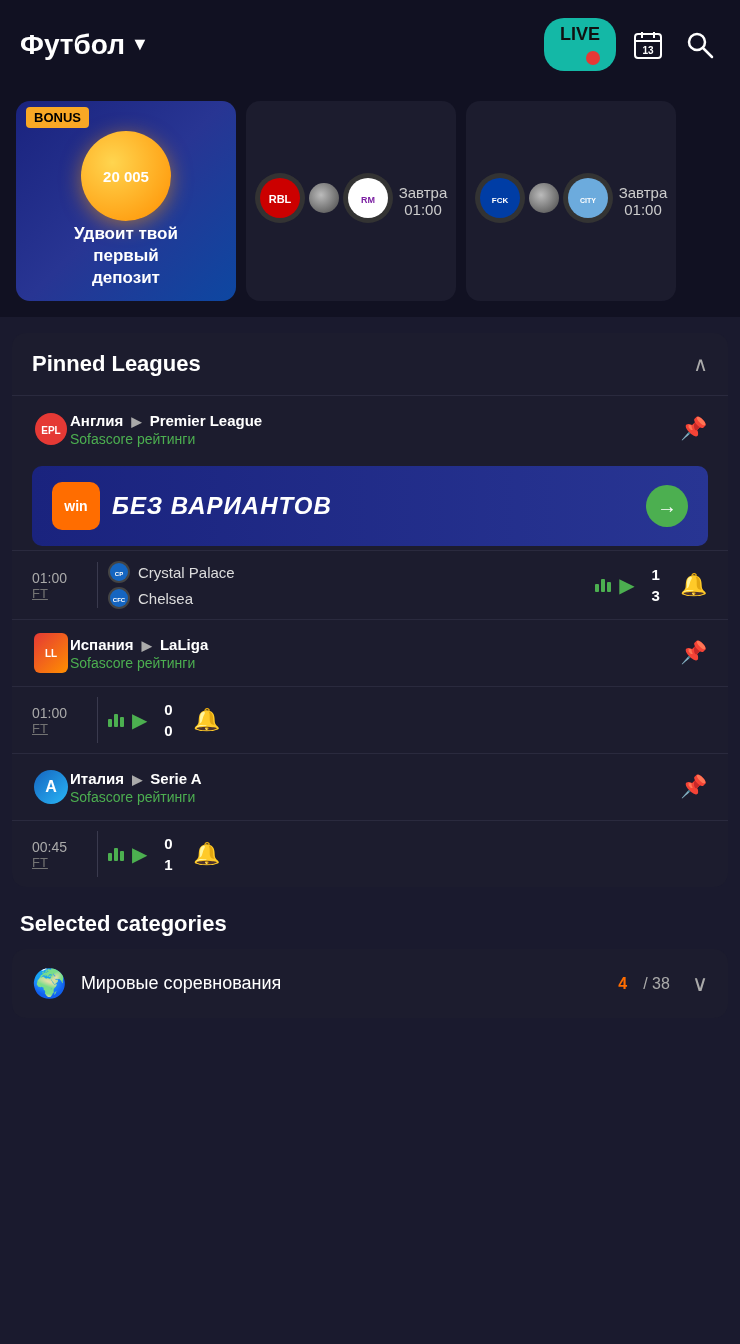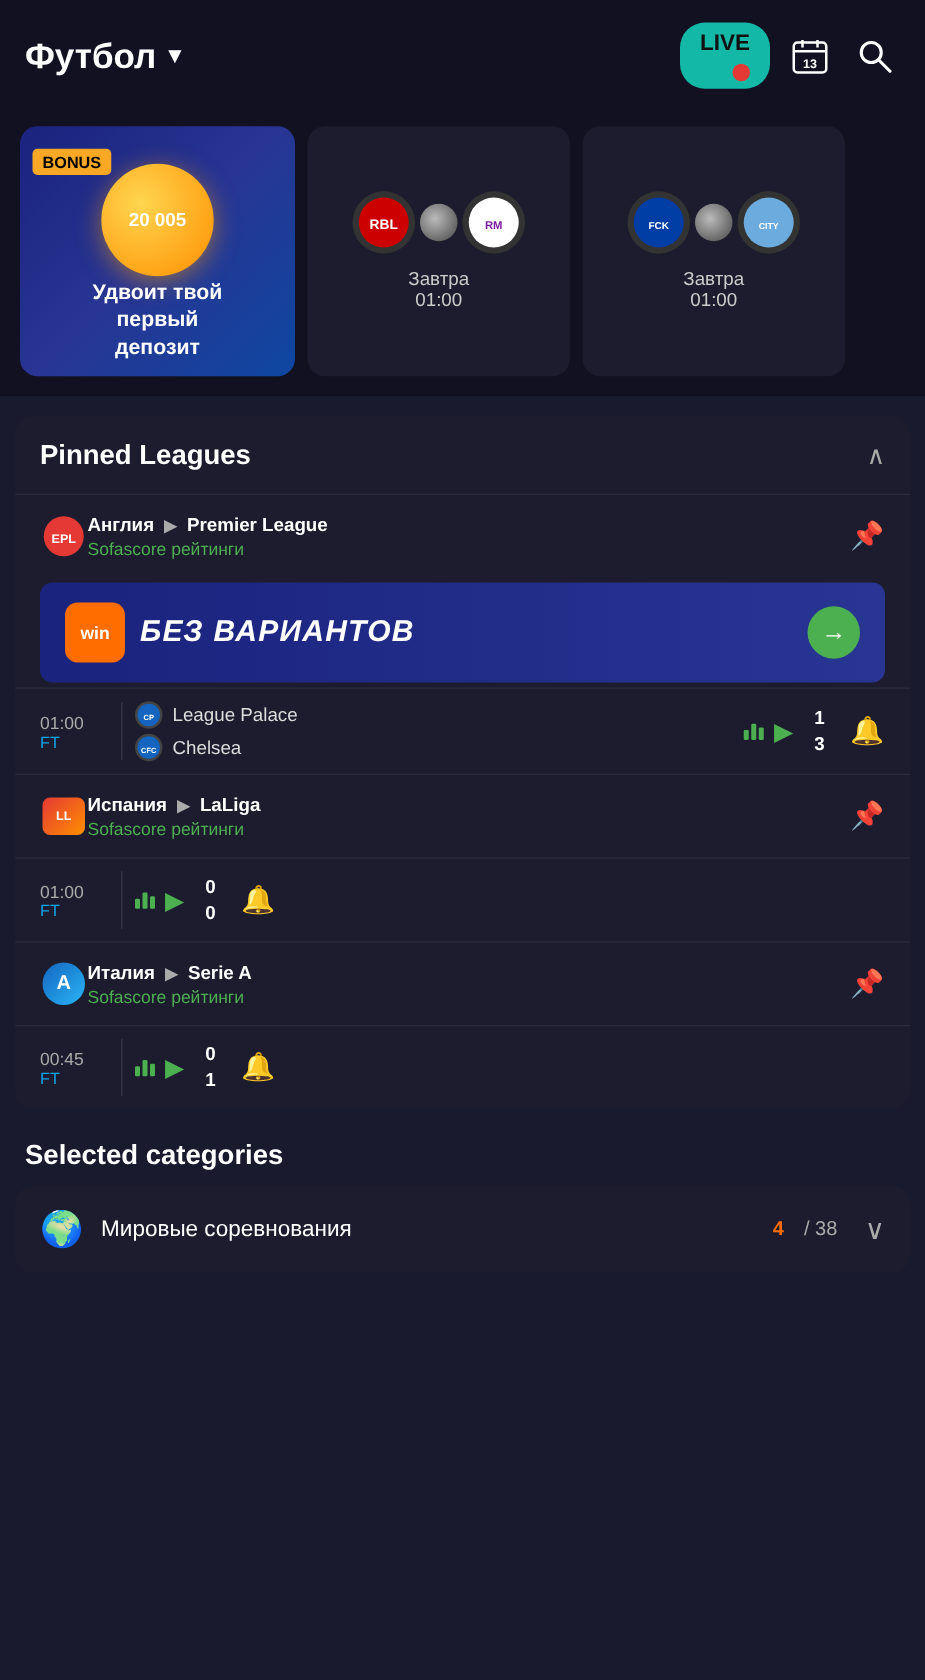--- a/index.html
+++ b/index.html
@@ -81,21 +81,21 @@
       background: linear-gradient(135deg, #1a237e 0%, #283593 50%, #0d47a1 100%);
       position: relative;
       display: flex;
       flex-direction: column;
       align-items: center;
       justify-content: flex-end;
       padding: 12px;
     }
     .bonus-label {
       position: absolute;
-      top: 18px;
+      top: 6px;
       left: 10px;
       background: #f9a825;
       color: #000;
       font-weight: 700;
       font-size: 13px;
       padding: 3px 8px;
       border-radius: 4px;
     }
     .bonus-coin {
       width: 90px;
@@ -120,21 +120,21 @@
       text-align: center;
       line-height: 1.3;
       position: relative;
       z-index: 1;
     }
     .banner-card-match {
       width: 210px;
       height: 200px;
       background: #1c1c2e;
       display: flex;
-      flex-direction: column;
+      flex-direction: row;
       align-items: center;
       justify-content: center;
       gap: 6px;
     }
     .match-logos {
       display: flex;
       align-items: center;
       gap: 4px;
       margin-bottom: 6px;
     }
@@ -288,21 +288,22 @@
       width: 55px;
       flex-shrink: 0;
     }
     .match-time-main {
       font-size: 14px;
       color: #aaa;
       font-weight: 500;
     }
     .match-status {
       font-size: 13px;
-      color: #0ea5e9;
+      color: #737373;
+      text-decoration: underline;
     }
     .divider-v {
       width: 1px;
       height: 46px;
       background: #3a3a4e;
       flex-shrink: 0;
     }
     .teams-col {
       flex: 1;
       display: flex;
@@ -573,21 +574,21 @@
       </div>
       <div class="divider-v"></div>
       <div class="teams-col">
         <div class="team-row">
           <div class="team-badge">
             <svg width="20" height="20" viewBox="0 0 20 20">
               <circle cx="10" cy="10" r="9" fill="#1565c0"></circle>
               <text x="10" y="14" text-anchor="middle" fill="white" font-size="6" font-weight="bold">CP</text>
             </svg>
           </div>
-          <span>League Palace</span>
+          <span>Crystal Palace</span>
         </div>
         <div class="team-row">
           <div class="team-badge">
             <svg width="20" height="20" viewBox="0 0 20 20">
               <circle cx="10" cy="10" r="9" fill="#1565c0"></circle>
               <text x="10" y="14" text-anchor="middle" fill="white" font-size="6" font-weight="bold">CFC</text>
             </svg>
           </div>
           <span>Chelsea</span>
         </div>
@@ -602,21 +603,21 @@
       </div>
       <div class="score-col">
         <span class="score-val">1</span>
         <span class="score-val">3</span>
       </div>
       <span class="bell-icon">🔔</span>
     </div>
 
     <div class="league-row">
       <div class="league-icon">
-        <div class="laliga-logo" style="width:34px;height:30px;background:linear-gradient(135deg,#e53935,#ff8f00);border-radius:6px;display:flex;align-items:center;justify-content:center;font-weight:900;font-size:10px;color:#fff;">
+        <div class="laliga-logo" style="width:34px;height:40px;background:linear-gradient(135deg,#e53935,#ff8f00);border-radius:6px;display:flex;align-items:center;justify-content:center;font-weight:900;font-size:10px;color:#fff;">
           LL
         </div>
       </div>
       <div class="league-info">
         <div class="league-name">
           <span>Испания</span>
           <span class="arrow">▶</span>
           <span>LaLiga</span>
         </div>
         <div class="league-sub">Sofascore рейтинги</div>

